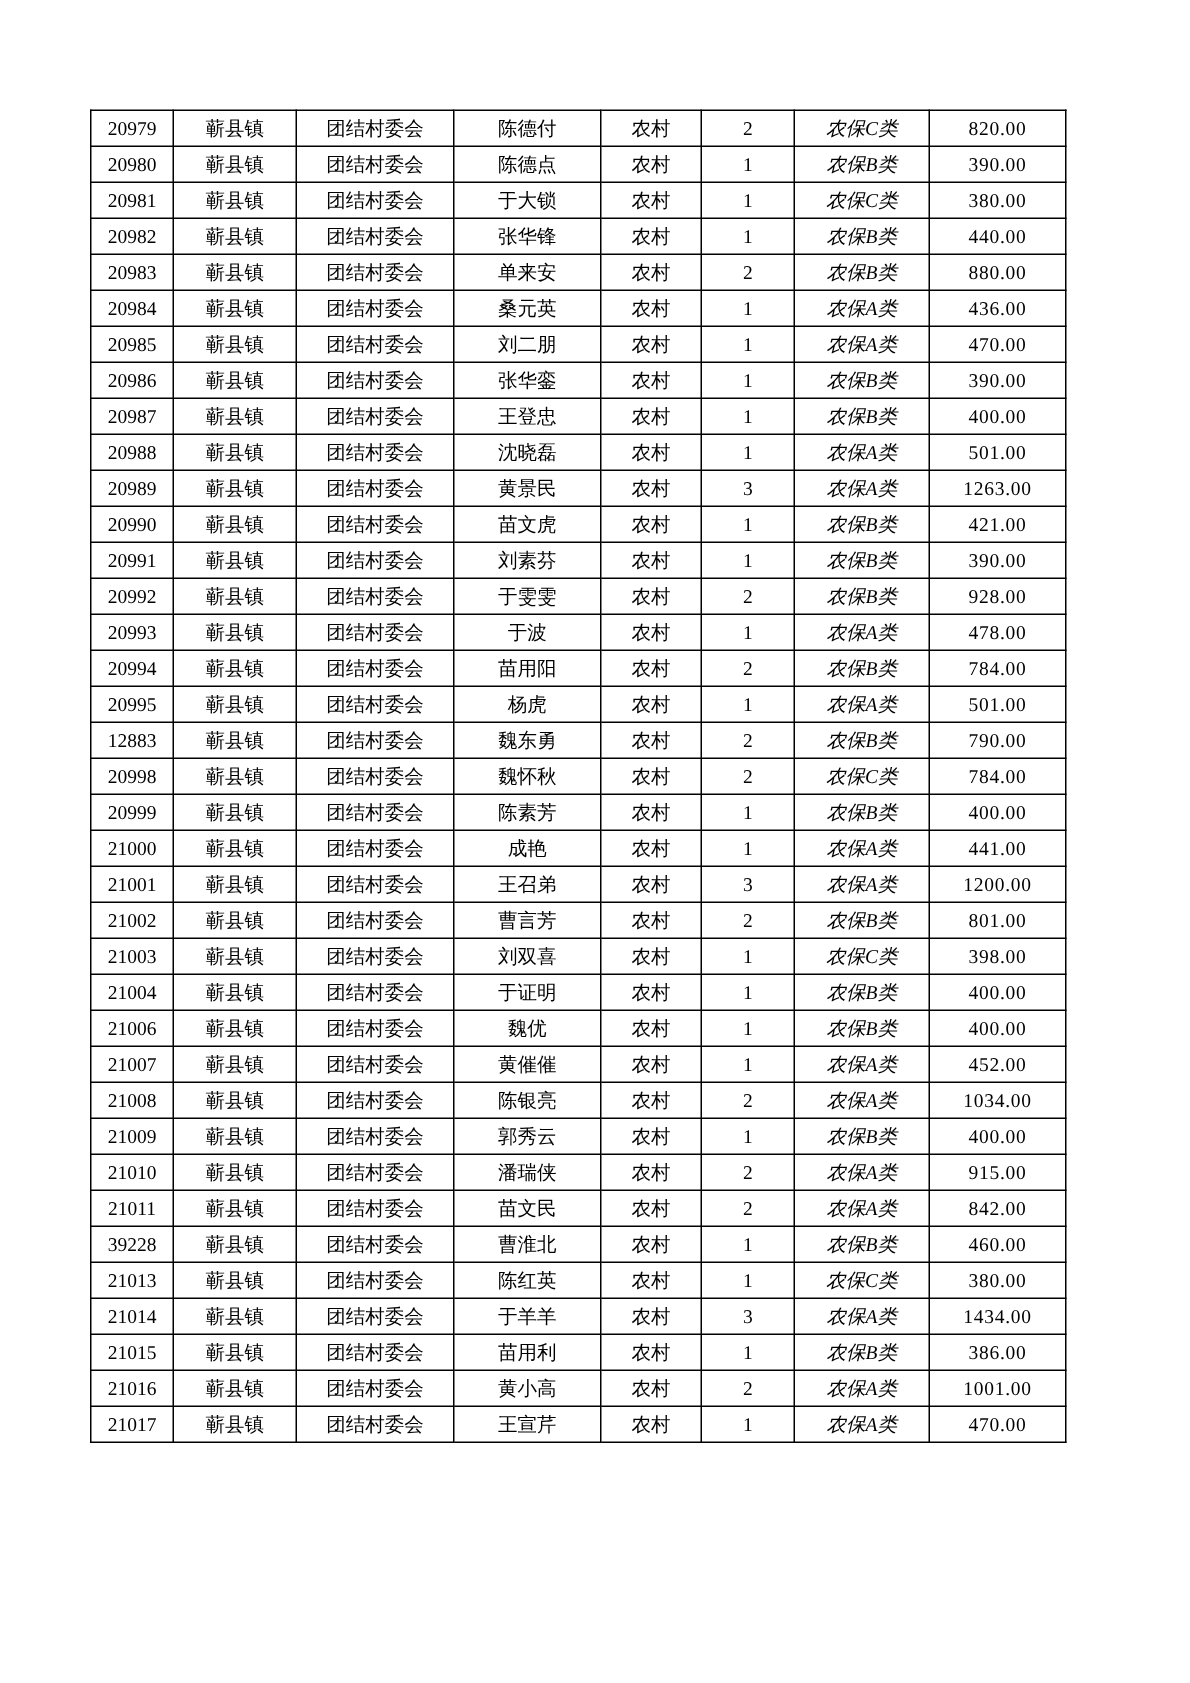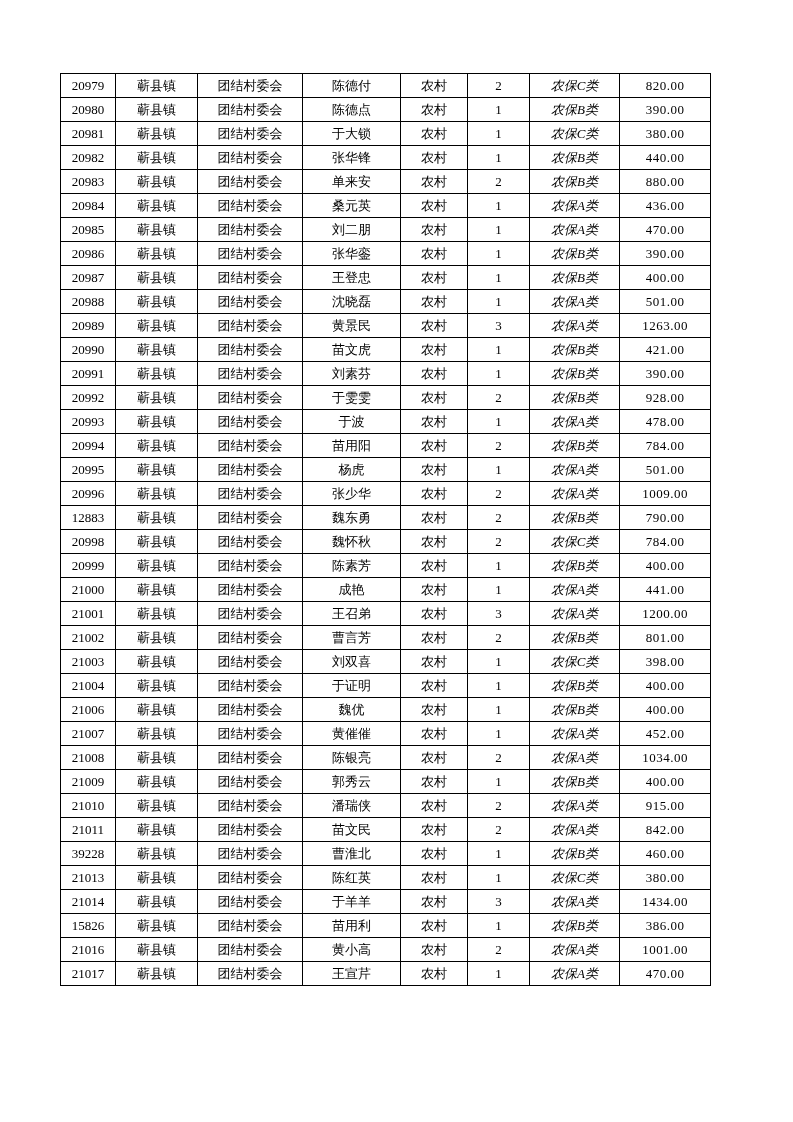--- a/index.html
+++ b/index.html
@@ -213,30 +213,20 @@
           <td class="col0">20995</td>
           <td class="col1">蕲县镇</td>
           <td class="col2">团结村委会</td>
           <td class="col3">杨虎</td>
           <td class="col4">农村</td>
           <td class="col5">1</td>
           <td class="col6">农保A类</td>
           <td class="col7">501.00</td>
         </tr>
         <tr>
-          <td class="col0">20996</td>
-          <td class="col1">蕲县镇</td>
-          <td class="col2">团结村委会</td>
-          <td class="col3">张少华</td>
-          <td class="col4">农村</td>
-          <td class="col5">2</td>
-          <td class="col6">农保A类</td>
-          <td class="col7">1009.00</td>
-        </tr>
-        <tr>
           <td class="col0">12883</td>
           <td class="col1">蕲县镇</td>
           <td class="col2">团结村委会</td>
           <td class="col3">魏东勇</td>
           <td class="col4">农村</td>
           <td class="col5">2</td>
           <td class="col6">农保B类</td>
           <td class="col7">790.00</td>
         </tr>
         <tr>
@@ -393,21 +383,21 @@
           <td class="col0">21014</td>
           <td class="col1">蕲县镇</td>
           <td class="col2">团结村委会</td>
           <td class="col3">于羊羊</td>
           <td class="col4">农村</td>
           <td class="col5">3</td>
           <td class="col6">农保A类</td>
           <td class="col7">1434.00</td>
         </tr>
         <tr>
-          <td class="col0">15826</td>
+          <td class="col0">21015</td>
           <td class="col1">蕲县镇</td>
           <td class="col2">团结村委会</td>
           <td class="col3">苗用利</td>
           <td class="col4">农村</td>
           <td class="col5">1</td>
           <td class="col6">农保B类</td>
           <td class="col7">386.00</td>
         </tr>
         <tr>
           <td class="col0">21016</td>

